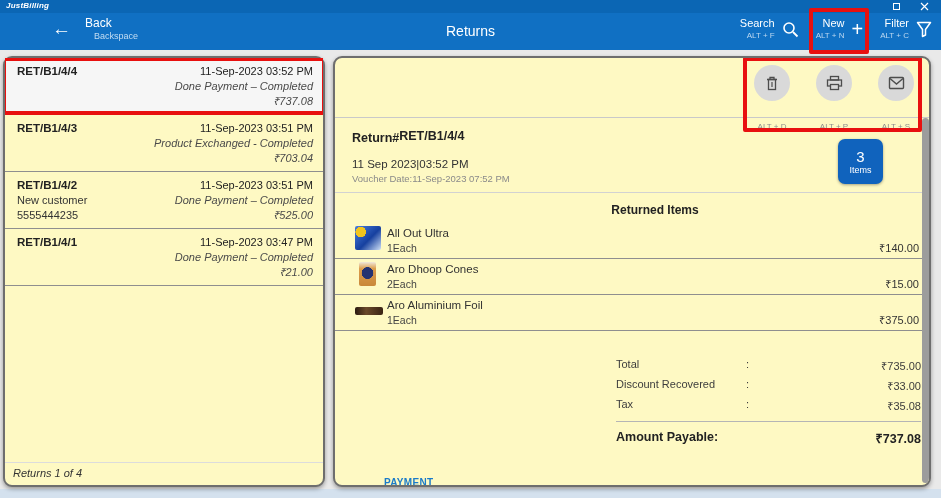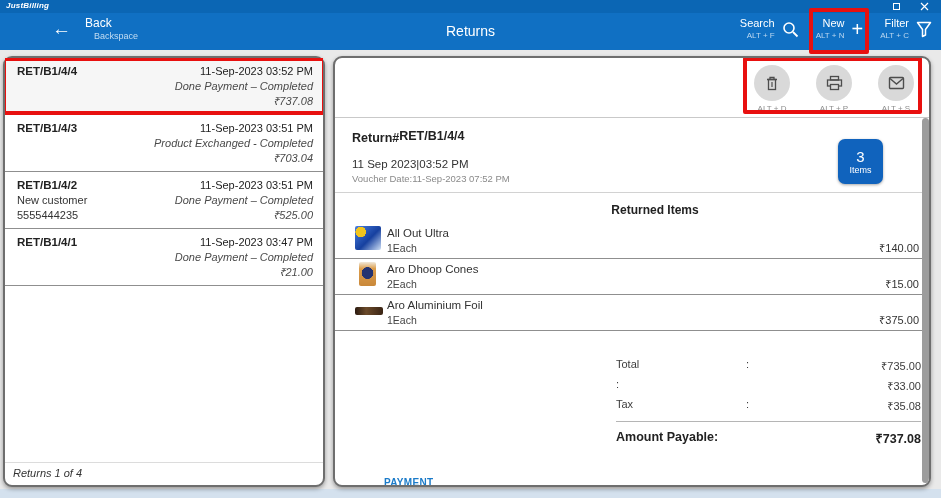--- a/index.html
+++ b/index.html
@@ -31,21 +31,21 @@
   .tb-action .txt { text-align:right; }
   .tb-action .lbl { font-size:11px; color:#fff; line-height:13px; }
   .tb-action .sub { font-size:8px; color:#bcd8f1; line-height:11px; }
   .tb-action svg { display:block; }
   .tb-plus { font-size:20px; color:#fff; line-height:20px; font-weight:300; }
 
   
   .ann { position:absolute; border:4px solid #e8100f; border-radius:2px; pointer-events:none; z-index:40; }
 
   
-  .card { position:absolute; background:#ffffff; border:2px solid #6e6e6e; border-radius:9px; box-shadow:0 2px 4px rgba(0,0,0,.35); z-index:2; }
+  .card { position:absolute; background:#fef9c3; border:2px solid #6e6e6e; border-radius:9px; box-shadow:0 2px 4px rgba(0,0,0,.35); z-index:2; }
   .left-card  { left:3px;  top:56px; width:322px; height:431px; display:flex; flex-direction:column; }
   .right-card { left:333px; top:56px; width:598px; height:431px; overflow:hidden; }
 
   
   .rlist { flex:1; overflow:hidden; }
   .lrow { position:relative; padding:6px 10px 5px 12px; display:flex; justify-content:space-between; border-bottom:1px solid #8f8f8f; }
   .lrow.selected { background:#f6f6f6; }
   .lrow .lcol { font-size:11.5px; }
   .lrow .id { font-weight:bold; color:#222; line-height:15px; }
   .lrow .cust, .lrow .phone { font-size:11px; color:#333; line-height:15px; }
@@ -53,21 +53,21 @@
   .lrow .date { line-height:15px; }
   .lrow .status { font-style:italic; color:#4a4a4a; line-height:15px; }
   .lrow .amt { font-style:italic; color:#4a4a4a; line-height:15px; }
   .list-footer { border-top:1px solid #dcdcdc; padding:4px 8px 6px 8px; font-size:11px; font-style:italic; color:#333; }
 
   
   .dheader { position:relative; height:60px; border-bottom:1px solid #c9c9c9; }
   .actions { position:absolute; right:10px; top:7px; display:flex; gap:16px; }
   .abtn { width:46px; display:flex; flex-direction:column; align-items:center; cursor:default; }
   .abtn .circle { width:36px; height:36px; border-radius:50%; background:#d9d9d9; display:flex; align-items:center; justify-content:center; }
-  .abtn .short { font-size:8px; color:#8d8d8d; margin-top:3px; }
+  .abtn .short { font-size:8px; color:#8d8d8d; margin-top:21px; }
 
   .dinfo { position:relative; padding:11px 28px 8px 17px; border-bottom:1px solid #d2d2d2; }
   .ret-line { font-size:12.5px; font-weight:bold; color:#222; }
   .ret-line .rid { vertical-align:2px; }
   .ret-dt { font-size:11.5px; color:#333; margin-top:13px; }
   .ret-voucher { font-size:9.5px; color:#8a8a8a; margin-top:3px; }
   .items-badge { position:absolute; right:46px; top:21px; width:45px; height:45px; background:#1063bd; border-radius:7px;
     color:#fff; display:flex; flex-direction:column; align-items:center; justify-content:center; box-shadow:0 1px 3px rgba(0,0,0,.35); }
   .items-badge .cnt { font-size:15px; line-height:17px; }
   .items-badge .ilbl { font-size:9px; line-height:11px; }
@@ -301,20 +301,21 @@
     </div>
   </div>
 
   <div class="totals">
     <div class="trow">
       <span class="tl">Total</span>
       <span class="tc">:</span>
       <span class="tv">₹735.00</span>
     </div>
     <div class="trow">
+      <span class="tl">Discount Recovered</span>
       <span class="tc">:</span>
       <span class="tv">₹33.00</span>
     </div>
     <div class="trow">
       <span class="tl">Tax</span>
       <span class="tc">:</span>
       <span class="tv">₹35.08</span>
     </div>
     <div class="tdivider"></div>
     <div class="aprow">

